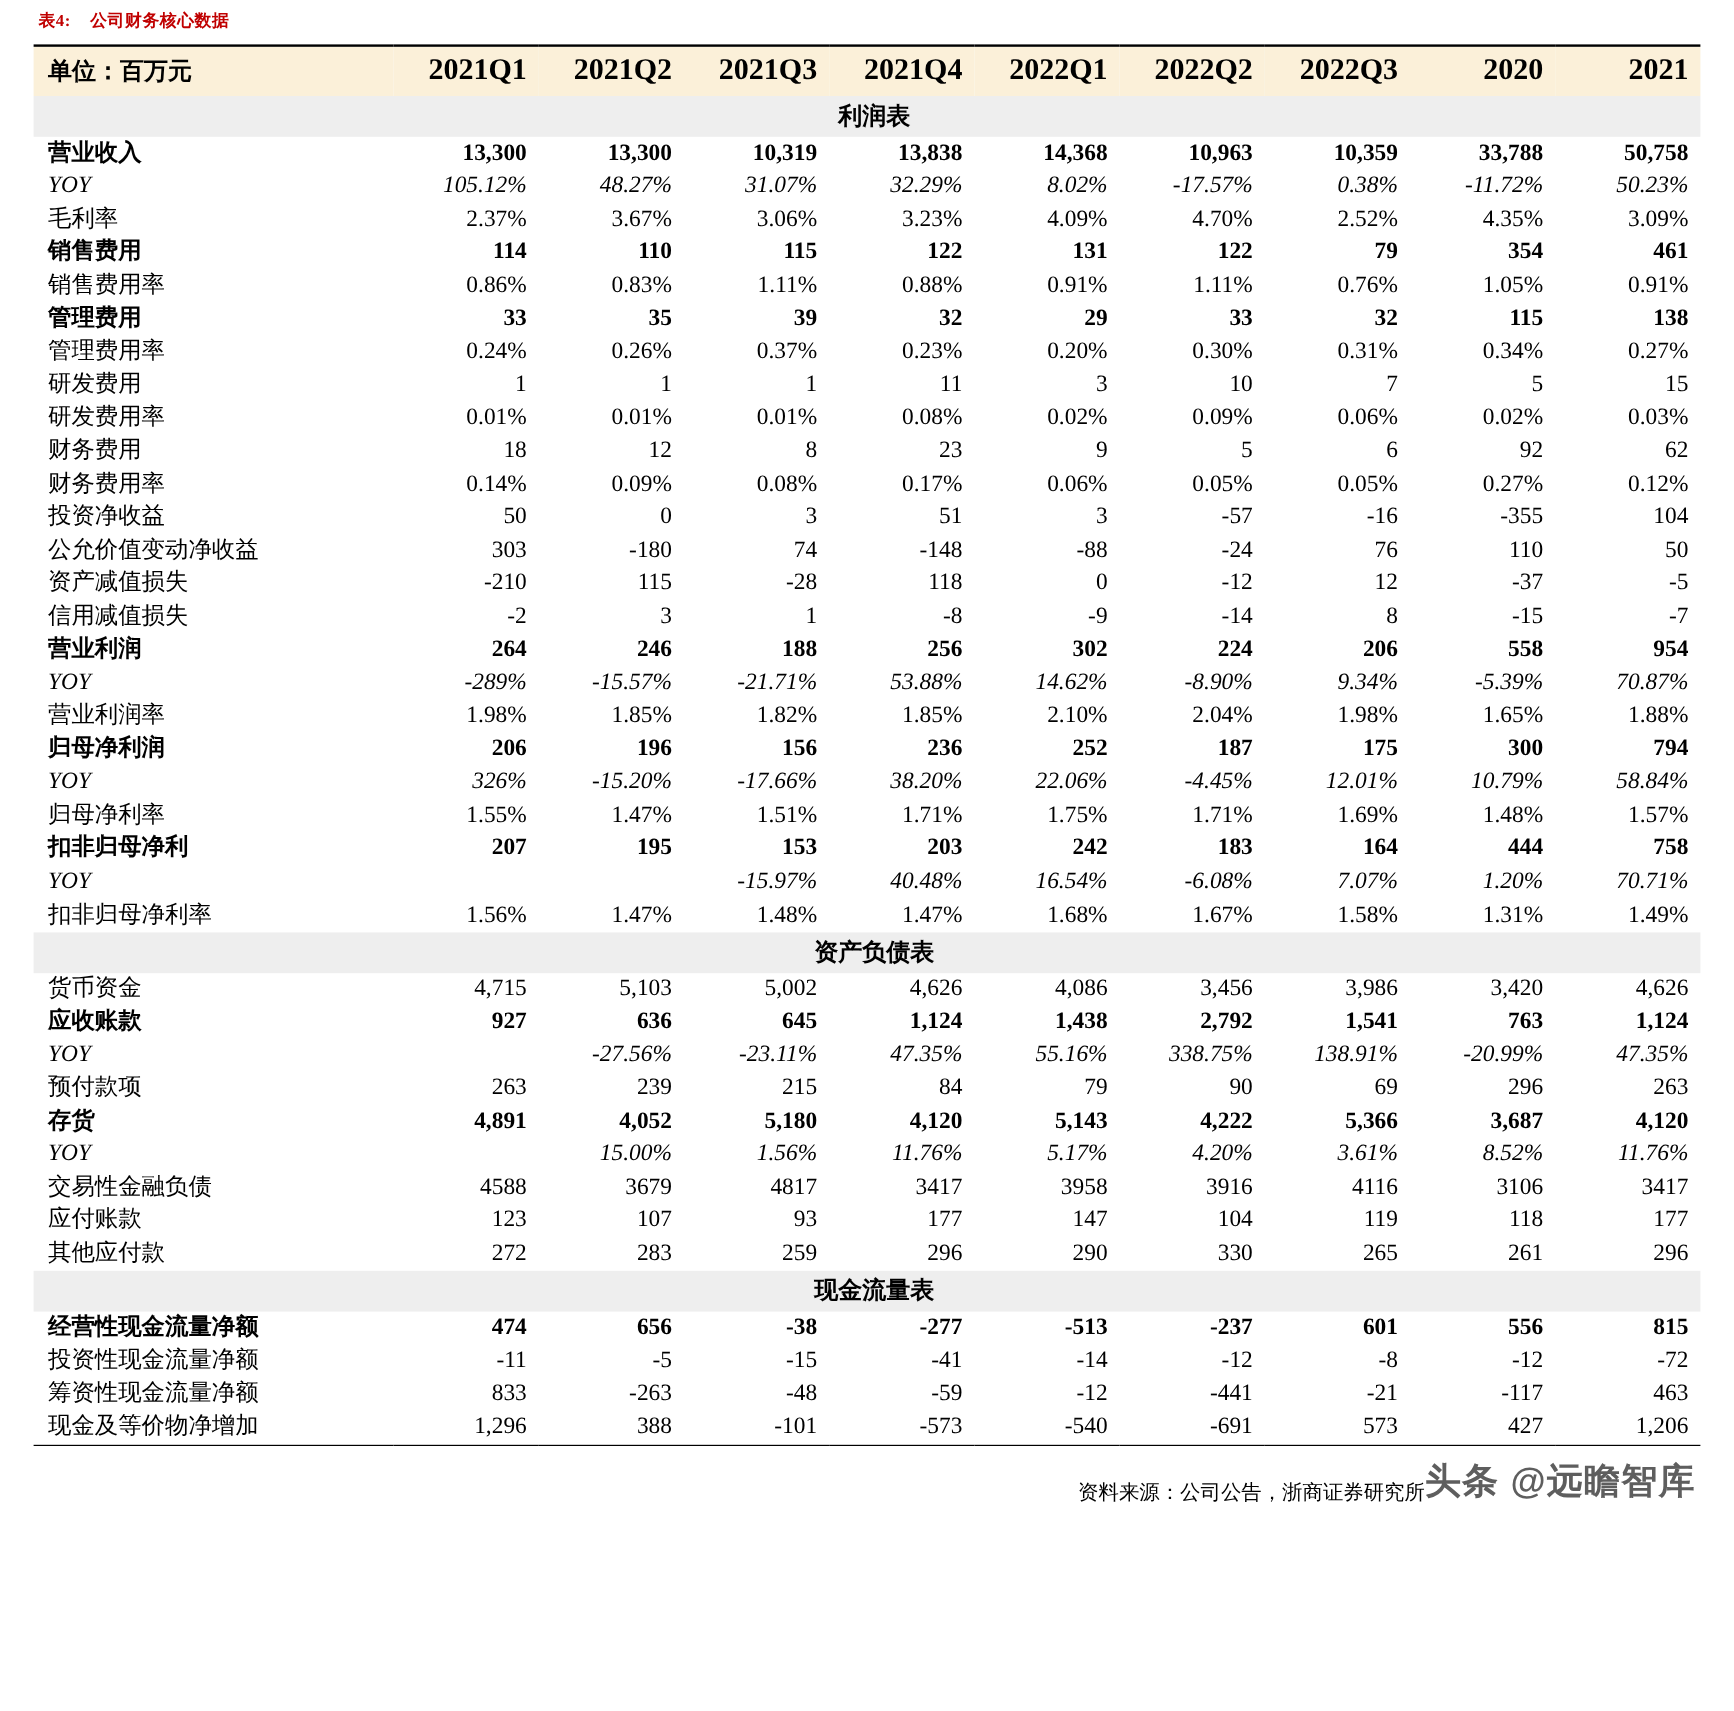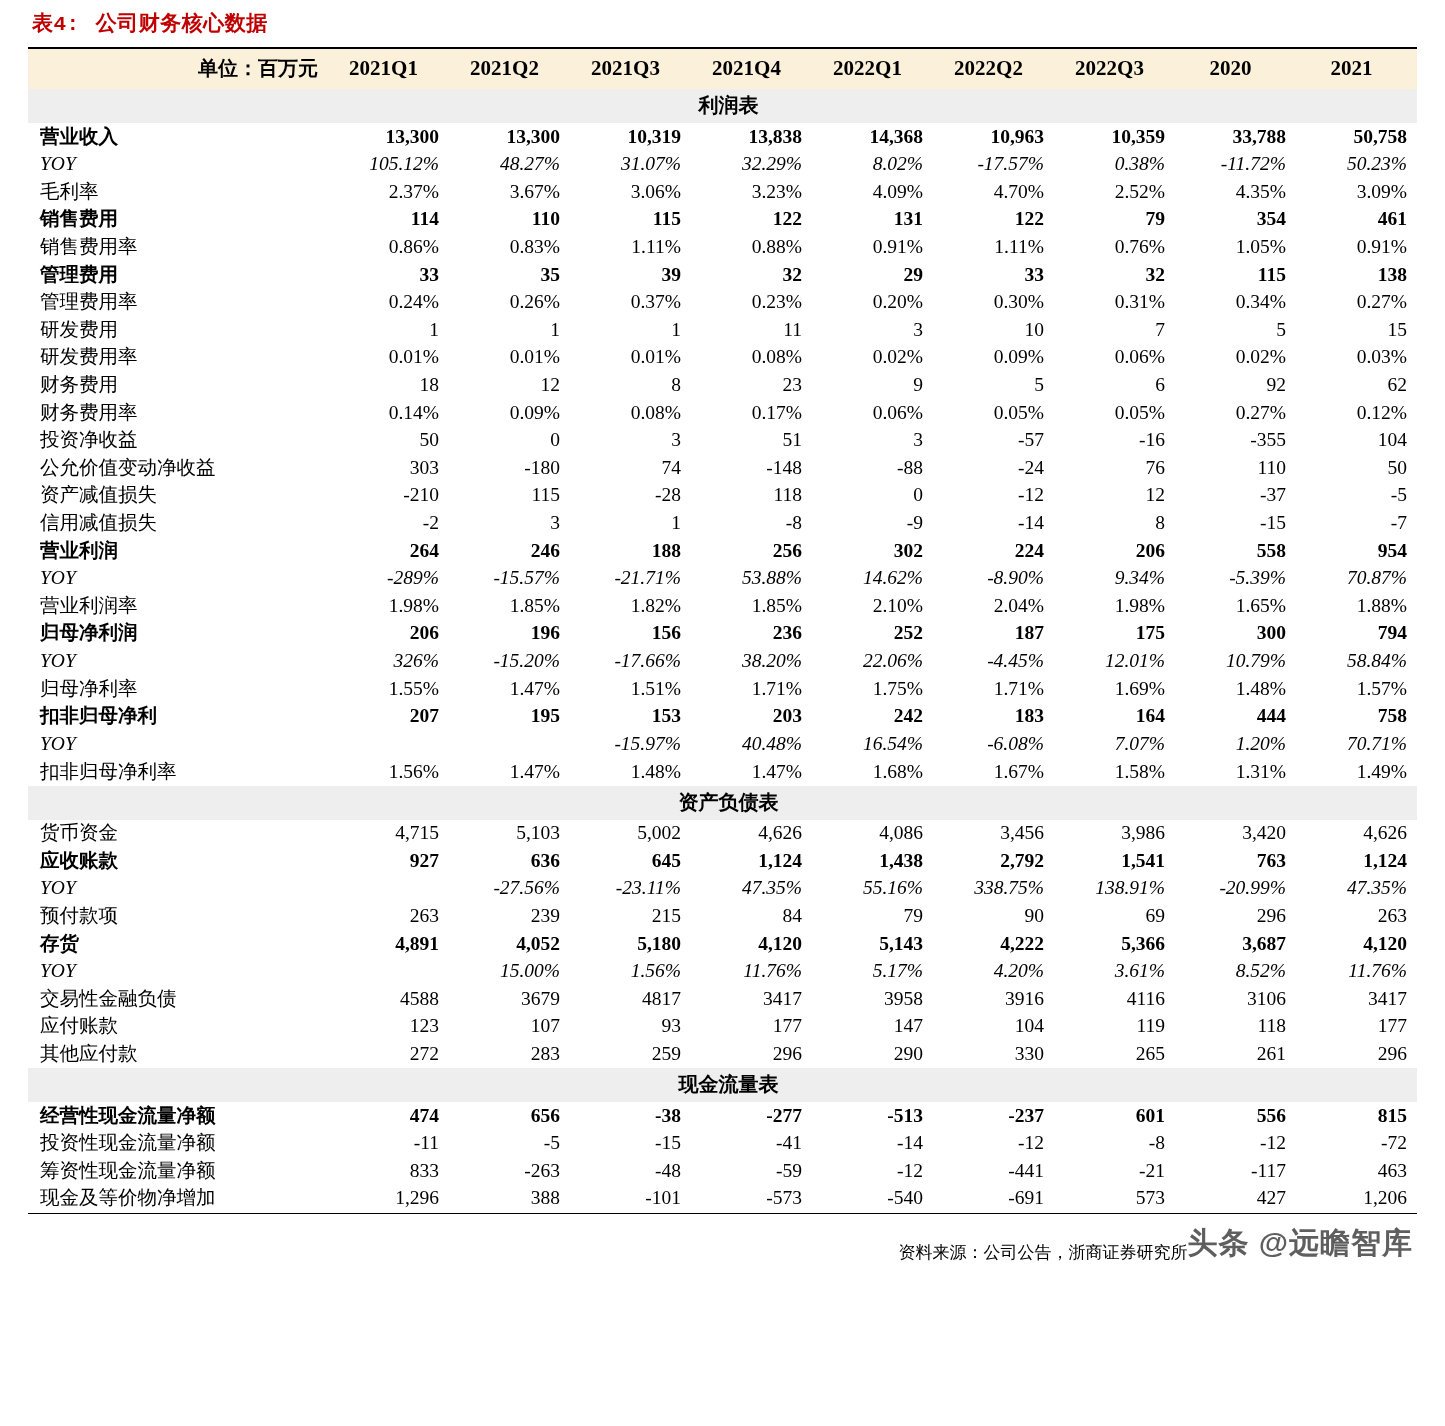--- a/index.html
+++ b/index.html
@@ -15,22 +15,22 @@
     overflow: hidden;
     position: relative;
   }
   #root {
     padding: 0 28px;
     box-sizing: border-box;
   }
 
   
   .table-title {
-    font-family: Liberation Mono, monospace;
-    font-size: 21px;
+    font-family: Liberation Serif, serif;
+    font-size: 14px;
     font-weight: bold;
     color: #c00000;
     padding: 9px 0 10px 4px;
     letter-spacing: 0.5px;
     white-space: nowrap;
   }
   .table-title .tnum { margin-right: 16px; }
 
   
   table.fin {
@@ -55,27 +55,28 @@
     height: 0;
     line-height: 0;
     font-size: 0;
   }
 
   tr.hdr {
     background: #fbf0d9;
   }
   tr.hdr th {
     font-weight: bold;
-    font-size: 21px;
+    font-size: 25px;
     padding: 6px 10px 7px 0;
+    text-align: right;
     white-space: nowrap;
   }
   tr.hdr th.unit {
-    text-align: right;
-    padding-left: 29px;
+    text-align: left;
+    padding-left: 12px;
     font-size: 20px;
   }
 
   tr.sect td {
     background: #eeeeee;
     font-weight: bold;
     font-size: 20px;
     padding: 3px 0 4px 12px;
     text-align: center;
   }

